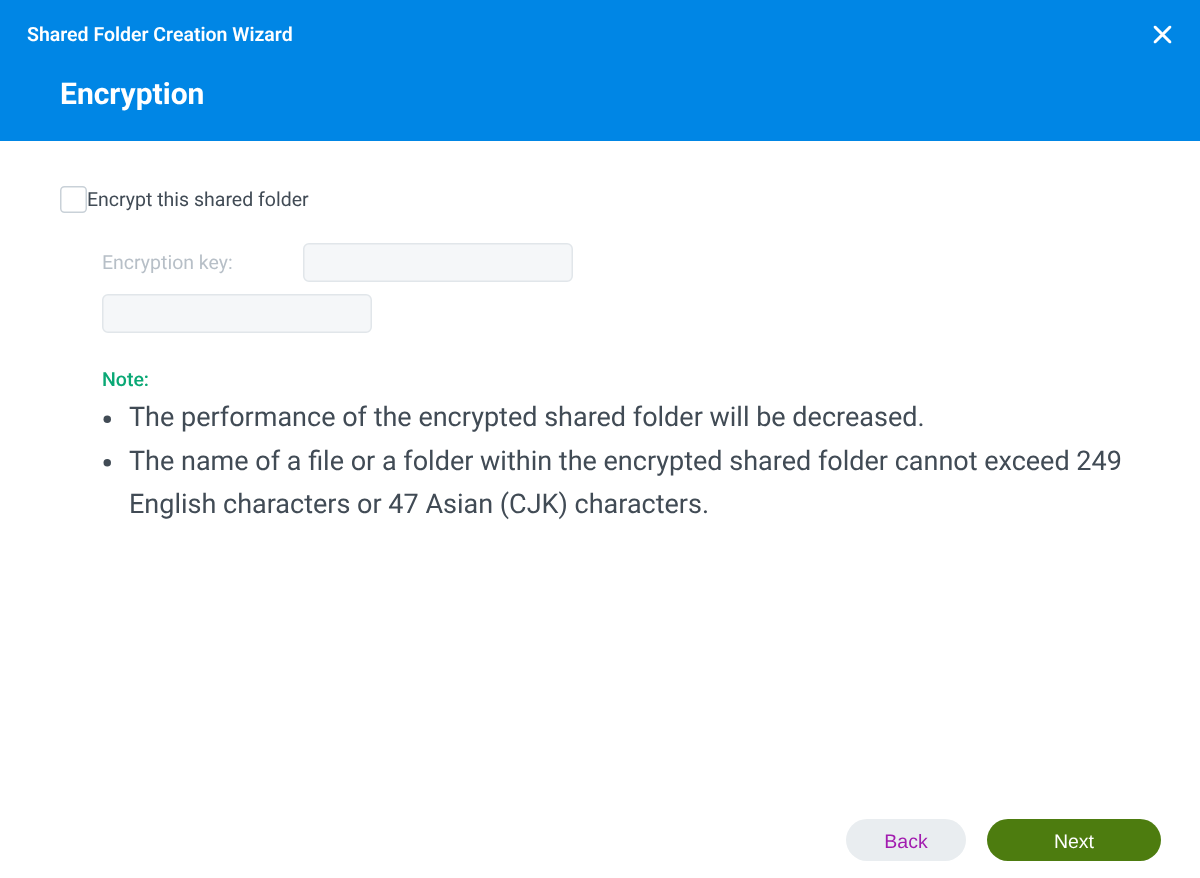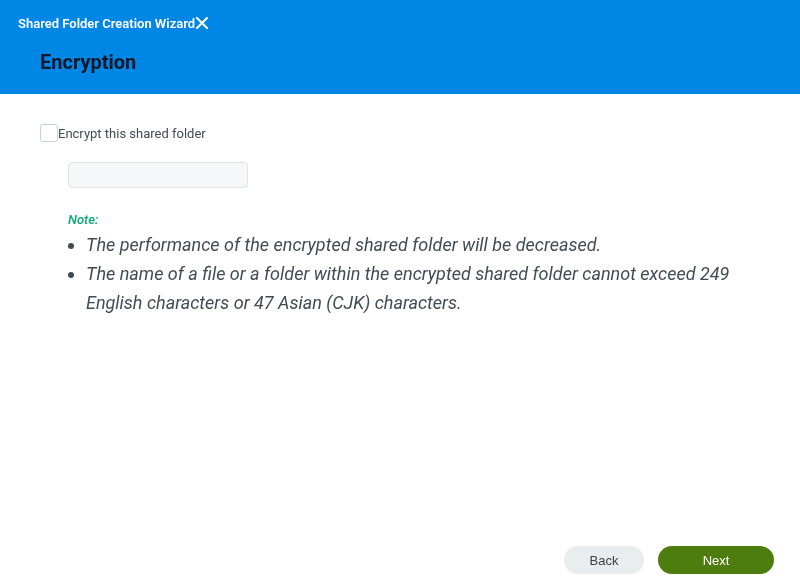--- a/index.html
+++ b/index.html
@@ -19,20 +19,21 @@
     }
     .header-band {
       background: #0086e5;
       color: #fff;
       height: 94px;
       padding: 0;
     }
     .title-row {
       display: flex;
       align-items: center;
+      justify-content: space-between;
       padding: 10px 18px 0 18px;
       height: 36px;
     }
     .wizard-title {
       font-size: 13px;
       font-weight: 600;
       color: #ffffff;
     }
     .close-icon {
       width: 14px;
@@ -43,21 +44,21 @@
       align-items: center;
       justify-content: center;
     }
     .close-icon svg {
       width: 12px;
       height: 12px;
     }
     .step-title {
       font-size: 20px;
       font-weight: 700;
-      color: #0f172a;
+      color: #ffffff;
       padding: 14px 40px 0 40px;
     }
     .content {
       padding: 30px 40px 0 40px;
     }
     .checkbox-row {
       display: flex;
       align-items: center;
       margin-bottom: 20px;
     }
@@ -91,21 +92,20 @@
       height: 26px;
       border: 1px solid #e1e6ea;
       border-radius: 4px;
       background: #f5f7f9;
       padding: 0 8px;
       font-size: 13px;
     }
     .note-block {
       margin-top: 24px;
       padding-left: 28px;
-      font-style: italic;
     }
     .note-label {
       color: #0aa875;
       font-size: 13px;
       font-weight: 500;
       margin-bottom: 4px;
     }
     .note-list {
       list-style: disc;
       padding-left: 18px;
@@ -130,21 +130,21 @@
       height: 28px;
       border-radius: 14px;
       border: none;
       font-size: 13px;
       font-weight: 500;
       cursor: pointer;
       padding: 0 20px;
     }
     .btn-secondary {
       background: #e9edf0;
-      color: #404040;
+      color: #a21caf;
     }
     .btn-primary {
       background: #4d7c0f;
       color: #fff;
       min-width: 116px;
     }
   </style>
 </head>
 <body>
 
@@ -160,20 +160,24 @@
   <div class="step-title">Encryption</div>
 </div>
 
 <div class="content">
 
   <div class="checkbox-row">
     <div class="checkbox"></div>
     <span class="checkbox-label">Encrypt this shared folder</span>
   </div>
 
+  <div class="form-row">
+    <div class="form-label">Encryption key:</div>
+    <input type="password" class="form-input" disabled="" value="" style="">
+  </div>
 
   <div class="form-row">
     <input type="password" class="form-input" disabled="" value="" style="">
   </div>
 
   <div class="note-block">
     <div class="note-label">Note:</div>
     <ul class="note-list">
       <li>The performance of the encrypted shared folder will be decreased.</li>
       <li>The name of a file or a folder within the encrypted shared folder cannot exceed 249 English characters or 47 Asian (CJK) characters.</li>

